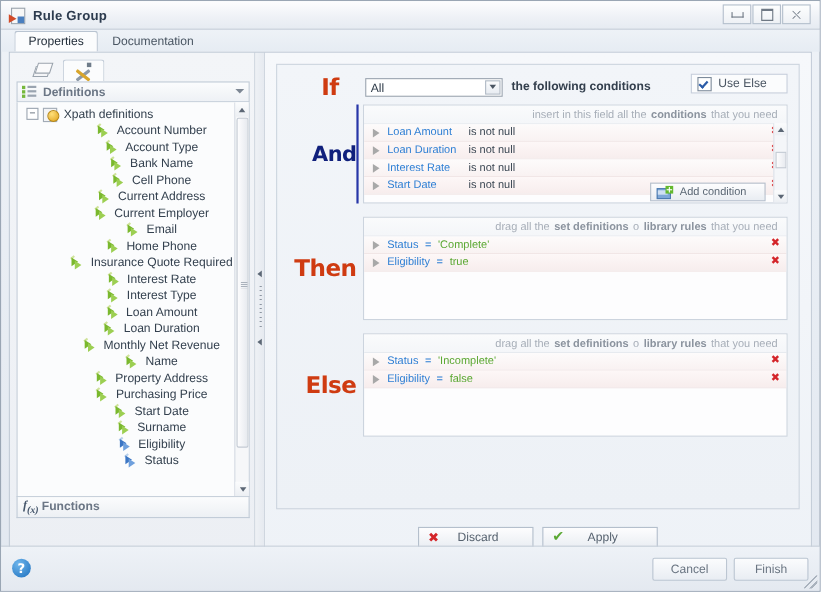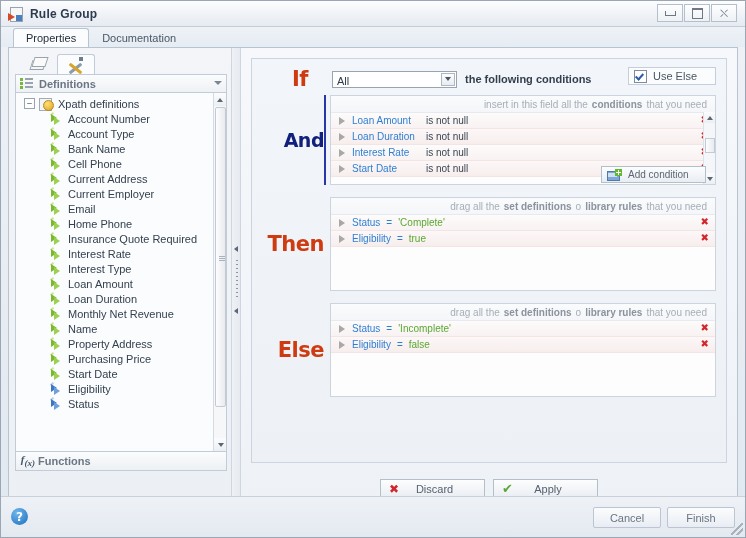--- a/index.html
+++ b/index.html
@@ -122,21 +122,21 @@
   .expander{
     width:9px;height:9px;border:1px solid #9aa4b0;background:#fff;
     display:flex;align-items:center;justify-content:center;
     font-size:9px;line-height:7px;color:#5b6673;margin-right:4px;flex:none;
     font-family:"DejaVu Sans Mono",monospace;
   }
   .ico-xpath{position:relative;width:15px;height:13px;margin-right:4px;flex:none;}
   .ico-xpath .pg{position:absolute;left:0;top:1px;width:11px;height:11px;background:#f3f4f6;border:1px solid #a2abb6;}
   .ico-xpath .bu{position:absolute;left:4px;top:3px;width:9px;height:9px;border-radius:50%;background:radial-gradient(circle at 35% 30%,#ffe07a,#e0a21c);border:1px solid #b98a19;}
   .tree-root-label{font-size:11px;color:#33404e;}
-  .tree-item{display:flex;align-items:center;height:15px;padding-left:28px;}
+  .tree-item{display:flex;align-items:center;height:15px;padding-left:28px;justify-content:center;}
   .ico-field{position:relative;width:13px;height:11px;margin-right:5px;flex:none;}
   .ico-field .a{
     position:absolute;left:1px;top:1px;width:0;height:0;
     border-top:4px solid transparent;border-bottom:4px solid transparent;
     border-left:6px solid #7ab82e;
   }
   .ico-field .b{
     position:absolute;left:4px;top:4px;width:0;height:0;
     border-top:4px solid transparent;border-bottom:4px solid transparent;
     border-left:6px solid #9ccf52;
@@ -283,21 +283,21 @@
   }
   .lb-scroll .sa{height:11px;display:flex;align-items:center;justify-content:center;background:linear-gradient(#fbfcfd,#eceff3);}
   .lb-scroll .sa .up{width:0;height:0;border-left:3px solid transparent;border-right:3px solid transparent;border-bottom:4px solid #5c6775;}
   .lb-scroll .sa .dn{width:0;height:0;border-left:3px solid transparent;border-right:3px solid transparent;border-top:4px solid #5c6775;}
   .lb-scroll .th{
     position:absolute;left:1px;top:26px;width:10px;height:15px;
     background:linear-gradient(90deg,#fdfdfe,#e7eaef);border:1px solid #c3cad3;box-sizing:border-box;
   }
   .lb-scroll .sa.bot{position:absolute;bottom:0;left:0;width:12px;}
   .addcond{
-    position:absolute;right:9px;bottom:1px;height:17px;width:105px;
+    position:absolute;right:19px;bottom:1px;height:17px;width:105px;
     background:linear-gradient(#fdfdfe,#e9edf2);border:1px solid #b4bfcc;
     display:flex;align-items:center;box-sizing:border-box;
   }
   .ico-addcond{position:relative;width:15px;height:12px;margin:0 6px 0 5px;flex:none;}
   .ico-addcond .bx{position:absolute;left:0;top:2px;width:11px;height:8px;background:#7fa8d8;border:1px solid #4d7bb0;}
   .ico-addcond .bx2{position:absolute;left:1px;top:4px;width:9px;height:4px;background:#cfe0f2;}
   .ico-addcond .pl{position:absolute;right:0;top:0;width:7px;height:7px;background:#63b92e;}
   .ico-addcond .pl:after{content:"";position:absolute;left:3px;top:1px;width:1px;height:5px;background:#fff;}
   .ico-addcond .pl:before{content:"";position:absolute;left:1px;top:3px;width:5px;height:1px;background:#fff;}
   .addcond .lbl{font-size:10px;color:#5b6774;}
@@ -557,20 +557,28 @@
               </div>
               <div class="tree-item">
                 <span class="ico-field">
                   <i class="t"></i>
                   <i class="a"></i>
                   <i class="b"></i>
                 </span>
                 <span class="tree-label">Start Date</span>
               </div>
               <div class="tree-item">
+                <span class="ico-field">
+                  <i class="t"></i>
+                  <i class="a"></i>
+                  <i class="b"></i>
+                </span>
+                <span class="tree-label">Surname</span>
+              </div>
+              <div class="tree-item">
                 <span class="ico-field blue">
                   <i class="t"></i>
                   <i class="a"></i>
                   <i class="b"></i>
                 </span>
                 <span class="tree-label">Eligibility</span>
               </div>
               <div class="tree-item">
                 <span class="ico-field blue">
                   <i class="t"></i>

